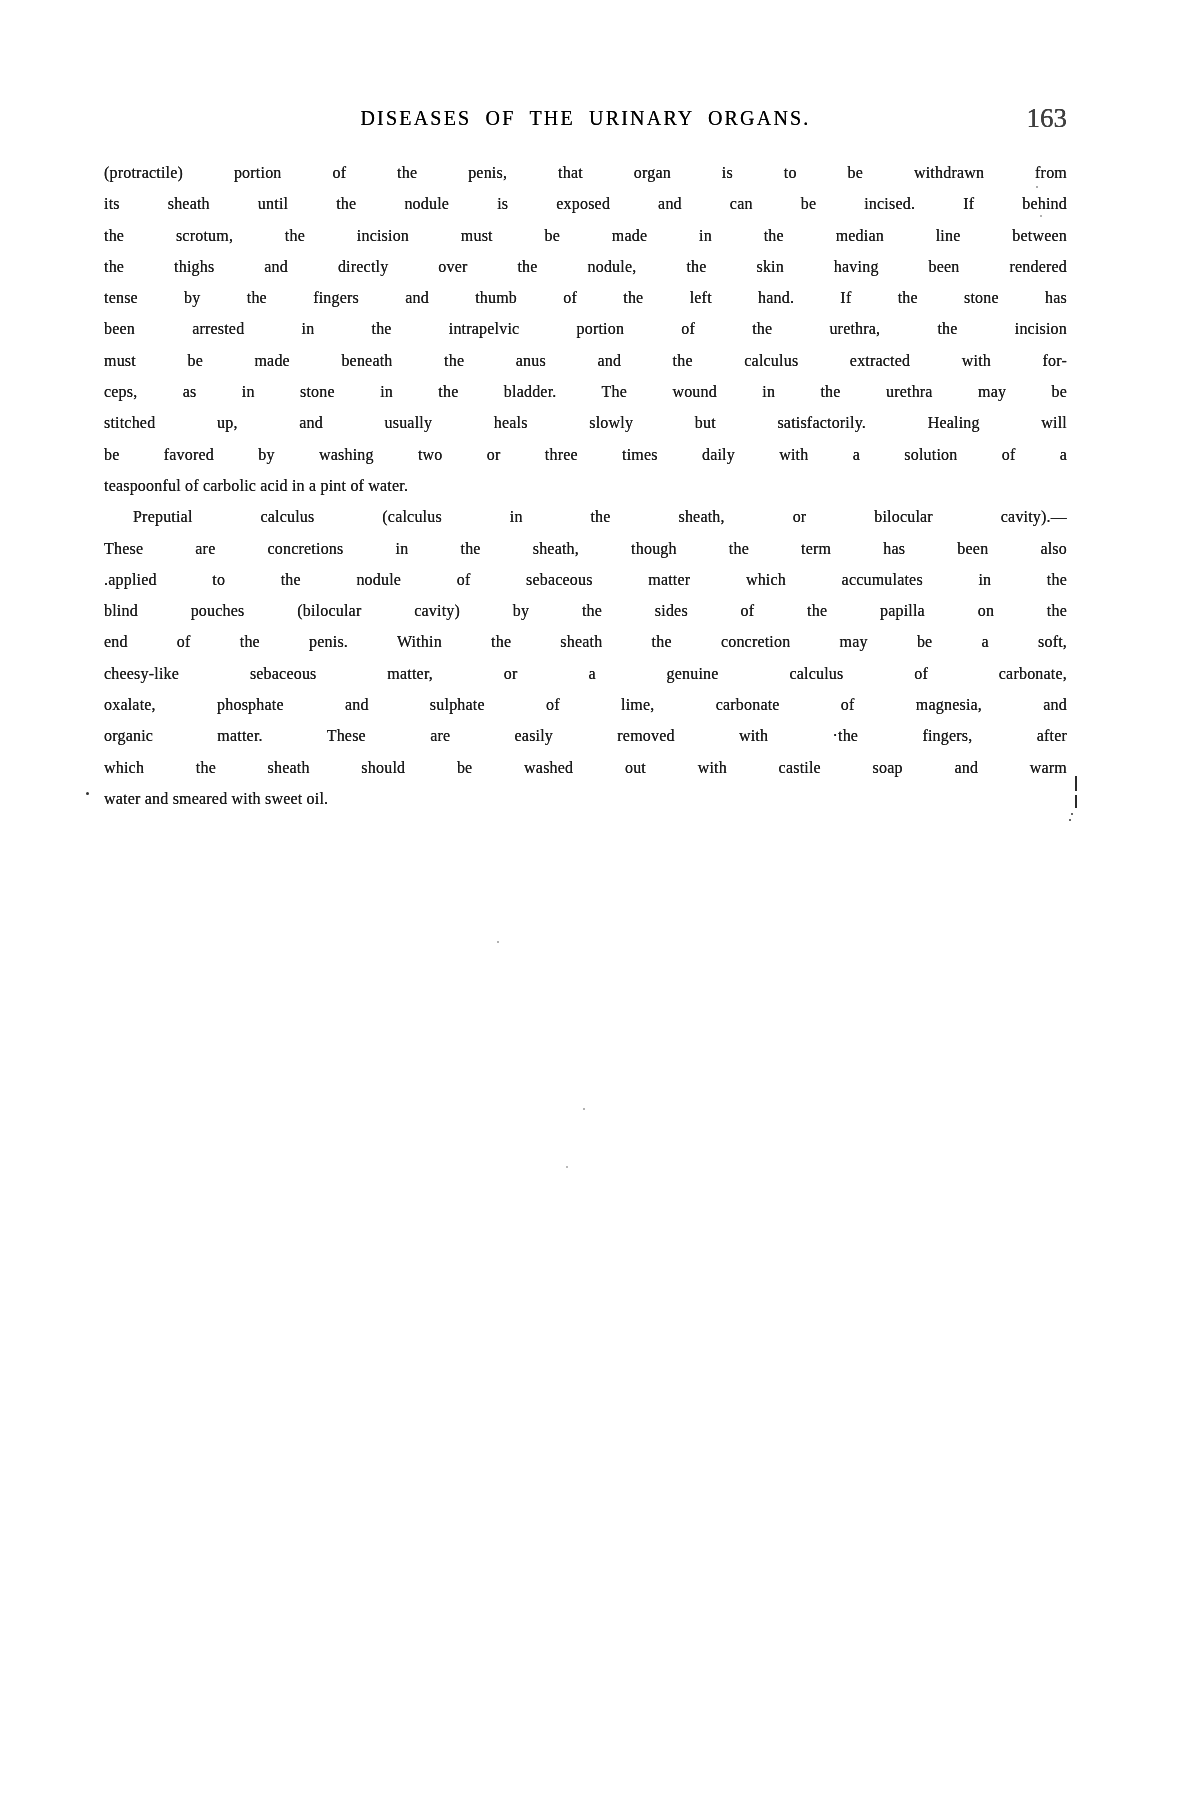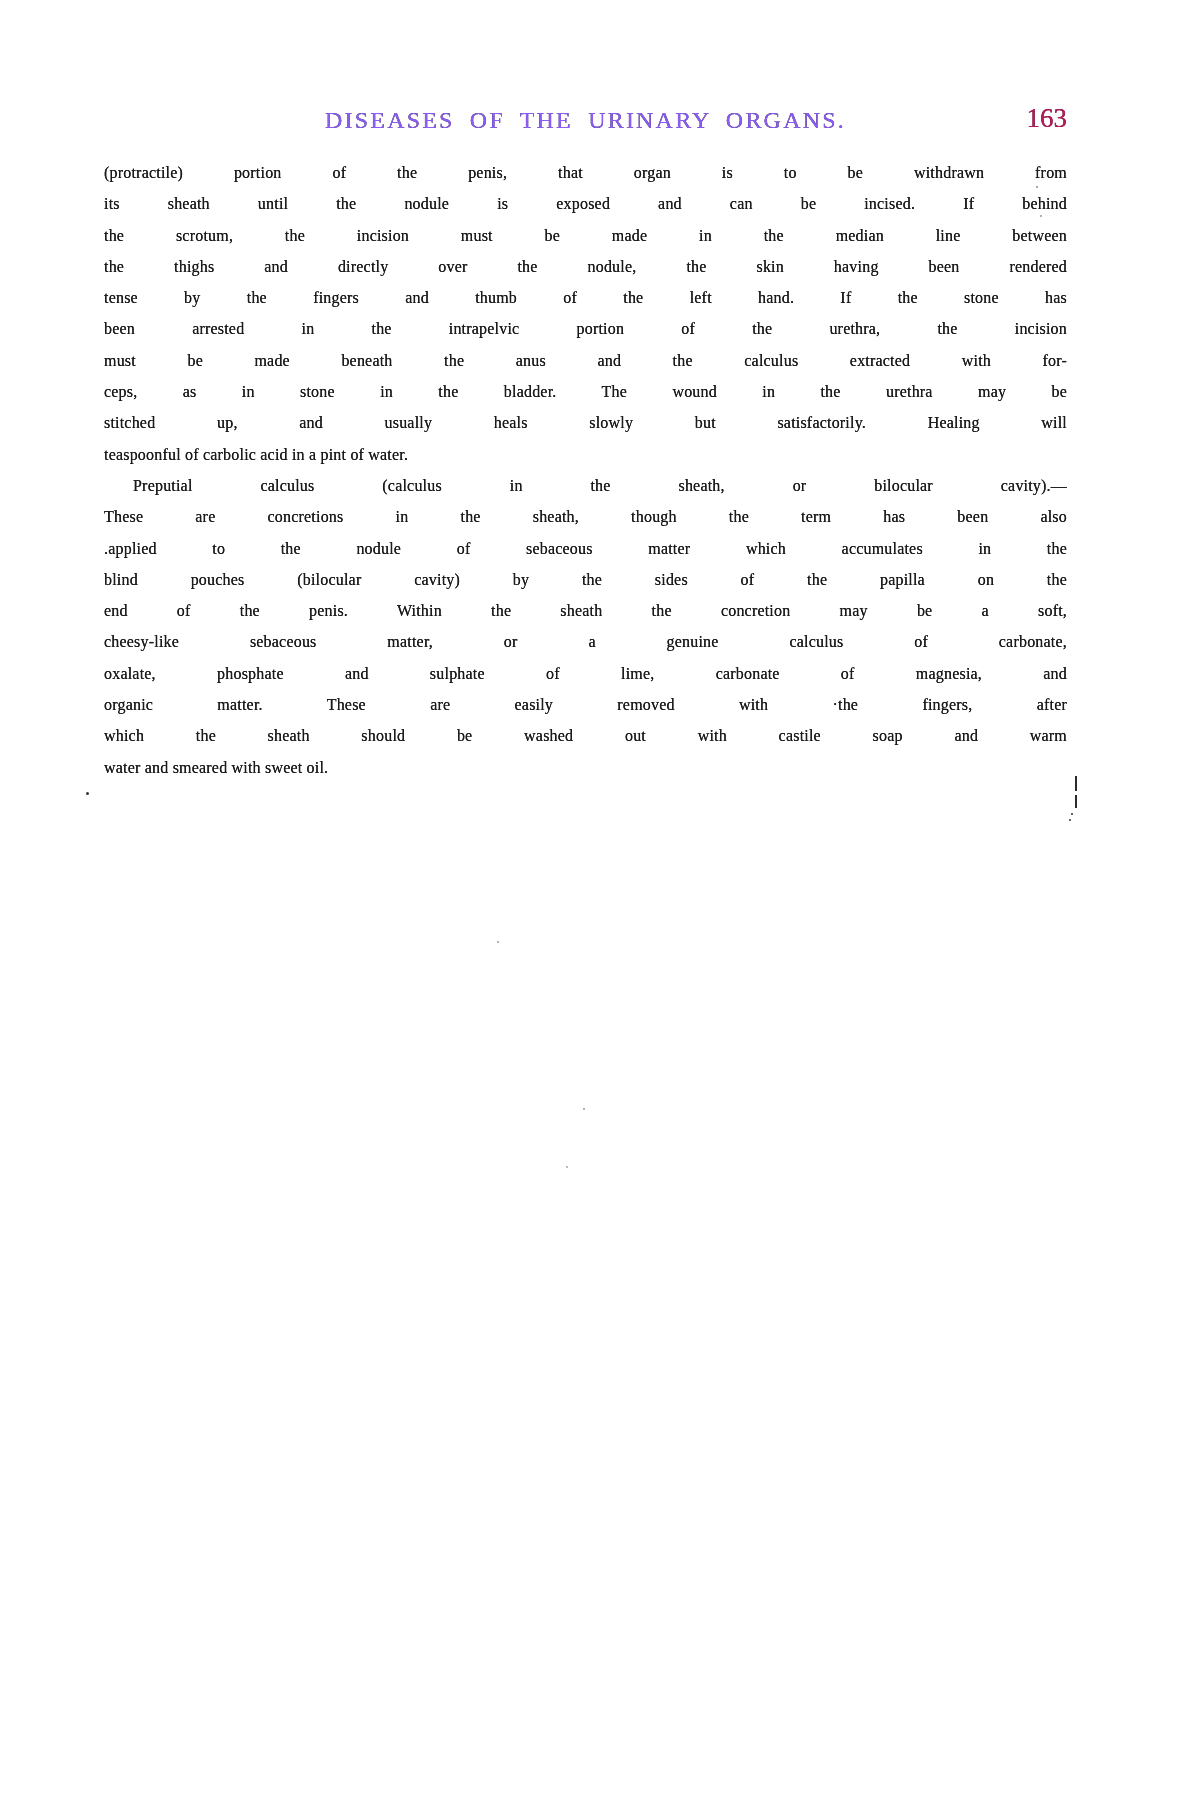--- a/index.html
+++ b/index.html
@@ -22,32 +22,32 @@
     top: 103px;
     width: 963px;
     height: 34px;
   }
   .running-title {
     position: absolute;
     left: 0;
     right: 0;
     top: 4px;
     text-align: center;
-    font-size: 24px;
+    font-size: 20px;
     letter-spacing: 2.2px;
     word-spacing: 7px;
-    color: #8b5cf6;
+    color: #000000;
     text-shadow: 0 0 0.6px #161616;
   }
   .page-number {
     position: absolute;
     right: 0;
     top: 0;
     font-size: 27px;
-    color: #be185d;
+    color: #404040;
     text-shadow: 0 0 0.6px #141414;
   }
   .body-text {
     position: absolute;
     left: 104px;
     top: 157px;
     width: 963px;
     font-size: 16px;
     line-height: 31.3px;
     letter-spacing: 0.2px;
@@ -90,20 +90,21 @@
   <div class="body-text">
       <div class="line just">(protractile) portion of the penis, that organ is to be withdrawn from</div>
       <div class="line just">its sheath until the nodule is exposed and can be incised.  If behind</div>
       <div class="line just">the scrotum, the incision must be made in the median line between</div>
       <div class="line just">the thighs and directly over the nodule, the skin having been rendered</div>
       <div class="line just">tense by the fingers and thumb of the left hand.  If the stone has</div>
       <div class="line just">been arrested in the intrapelvic portion of the urethra, the incision</div>
       <div class="line just">must be made beneath the anus and the calculus extracted with for-</div>
       <div class="line just">ceps, as in stone in the bladder.  The wound in the urethra may be</div>
       <div class="line just">stitched up, and usually heals slowly but satisfactorily.  Healing will</div>
+      <div class="line just">be favored by washing two or three times daily with a solution of a</div>
       <div class="line">teaspoonful of carbolic acid in a pint of water.</div>
       <div class="line just ital ind">Preputial calculus (calculus in the sheath, or bilocular cavity).—</div>
       <div class="line just">These are concretions in the sheath, though the term has been also</div>
       <div class="line just">.applied to the nodule of sebaceous matter which accumulates in the</div>
       <div class="line just">blind pouches (bilocular cavity) by the sides of the papilla on the</div>
       <div class="line just">end of the penis.  Within the sheath the concretion may be a soft,</div>
       <div class="line just">cheesy-like sebaceous matter, or a genuine calculus of carbonate,</div>
       <div class="line just">oxalate, phosphate and sulphate of lime, carbonate of magnesia, and</div>
       <div class="line just">organic matter.  These are easily removed with ·the fingers, after</div>
       <div class="line just">which the sheath should be washed out with castile soap and warm</div>

